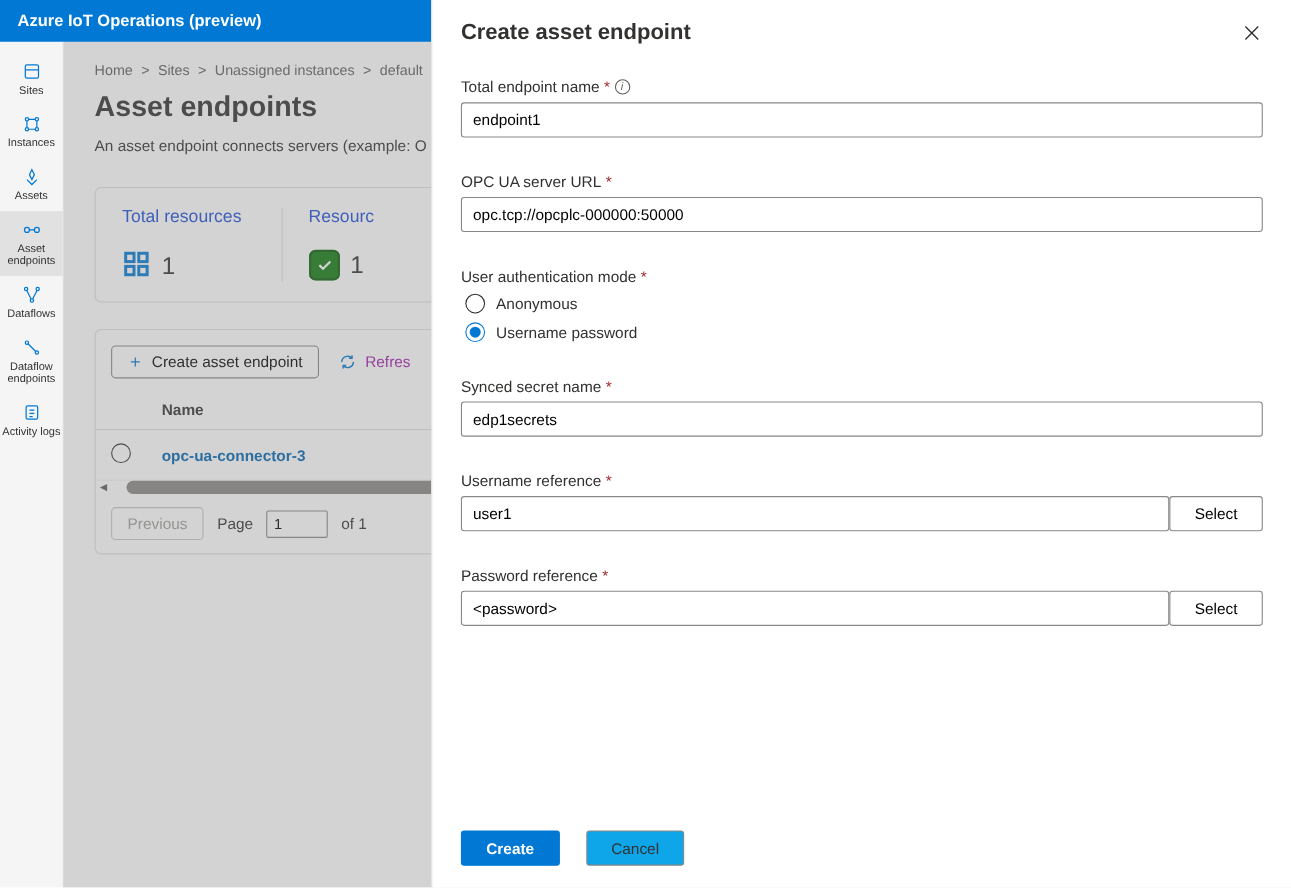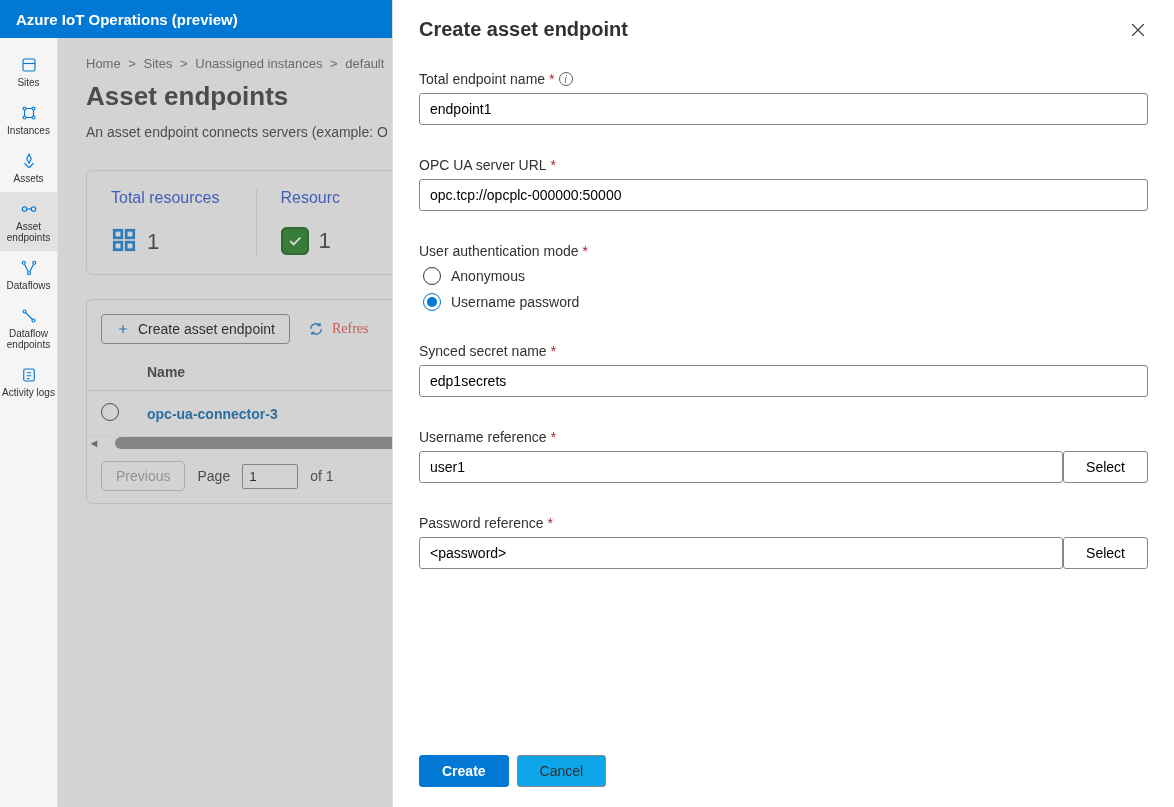--- a/index.html
+++ b/index.html
@@ -32,21 +32,21 @@
   .card-label { font-size: 16px; color: #1d4ed8; margin-bottom: 20px; }
   .card-value-row { display: flex; align-items: center; gap: 10px; }
   .card-value { font-size: 22px; font-weight: 400; }
   .icon-grid { color: #0078d4; }
   .icon-check-badge { width: 28px; height: 28px; background: #107c10; border-radius: 6px; display: flex; align-items: center; justify-content: center; color: #fff; box-shadow: inset 0 0 0 2px #0b5a0b; }
 
   .table-section { margin-top: 24px; border: 1px solid #e1dfdd; border-radius: 6px; }
   .toolbar { display: flex; align-items: center; padding: 14px 14px 10px 14px; gap: 18px; }
   .btn-outline { display: inline-flex; align-items: center; gap: 8px; border: 1px solid #8a8886; background: #fff; padding: 6px 14px; border-radius: 4px; cursor: pointer; font-size: 14px; }
   .btn-outline svg { width: 14px; height: 14px; stroke: #0078d4; stroke-width: 2; fill: none; }
-  .refresh-link { display: inline-flex; align-items: flex-start; gap: 8px; color: #ef4444; cursor: pointer; font-family: Liberation Serif, serif; }
+  .refresh-link { display: inline-flex; align-items: flex-start; gap: 8px; color: #a21caf; cursor: pointer; }
   .refresh-link svg { width: 16px; height: 16px; stroke: #0078d4; stroke-width: 2; fill: none; }
 
   table { width: 100%; border-collapse: collapse; }
   thead th { text-align: left; font-weight: 600; font-size: 14px; padding: 10px 14px; border-bottom: 1px solid #e1dfdd; }
   tbody td { padding: 12px 14px; border-bottom: 1px solid #f3f2f1; }
   .radio-cell { width: 40px; }
   .row-link { color: #0065b3; font-weight: 600; cursor: pointer; }
   .scroll-hint { height: 12px; background: #8a8886; margin: 0 4px 0 14px; border-radius: 6px; }
   .scroll-hint-wrap { display:flex; align-items:center; }
   .scroll-arrow { width: 14px; text-align:center; color:#605e5c; font-size:11px; }
@@ -70,21 +70,21 @@
   .info-dot { width: 14px; height: 14px; border: 1px solid #605e5c; border-radius: 50%; display: inline-flex; align-items: center; justify-content: center; font-size: 10px; font-style: italic; color: #605e5c; }
   .text-input { width: 100%; padding: 7px 10px; border: 1px solid #8a8886; border-radius: 3px; font-size: 14px; font-family: inherit; }
   .radio-opt { display: flex; align-items: center; gap: 10px; margin-top: 8px; margin-left: 4px; cursor: pointer; }
   .radio-circle { width: 18px; height: 18px; border: 1px solid #323130; border-radius: 50%; display: inline-flex; align-items: center; justify-content: center; }
   .radio-circle.sel { border-color: #0078d4; }
   .radio-circle.sel::after { content: ""; width: 10px; height: 10px; background: #0078d4; border-radius: 50%; }
   .ref-row { display: flex; }
   .ref-row .text-input { flex: 1; }
   .select-btn { border: 1px solid #8a8886; background: #fff; padding: 7px 22px; border-radius: 3px; cursor: pointer; font-size: 14px; }
 
-  .blade-footer { padding: 16px 26px 20px 26px; display: flex; gap: 8px; }
+  .blade-footer { padding: 16px 26px 20px 26px; display: flex; gap: 24px; }
   .btn-primary { background: #0078d4; color: #fff; border: 1px solid #0078d4; padding: 7px 22px; border-radius: 3px; cursor: pointer; font-size: 14px; font-weight: 600; }
   .btn-secondary { background: #0ea5e9; color: #323130; border: 1px solid #8a8886; padding: 7px 22px; border-radius: 3px; cursor: pointer; font-size: 14px; }
 </style>
 </head>
 <body>
 
 <div class="app">
   <div class="topbar">
     <span>Azure IoT Operations (preview)</span>
   </div>

